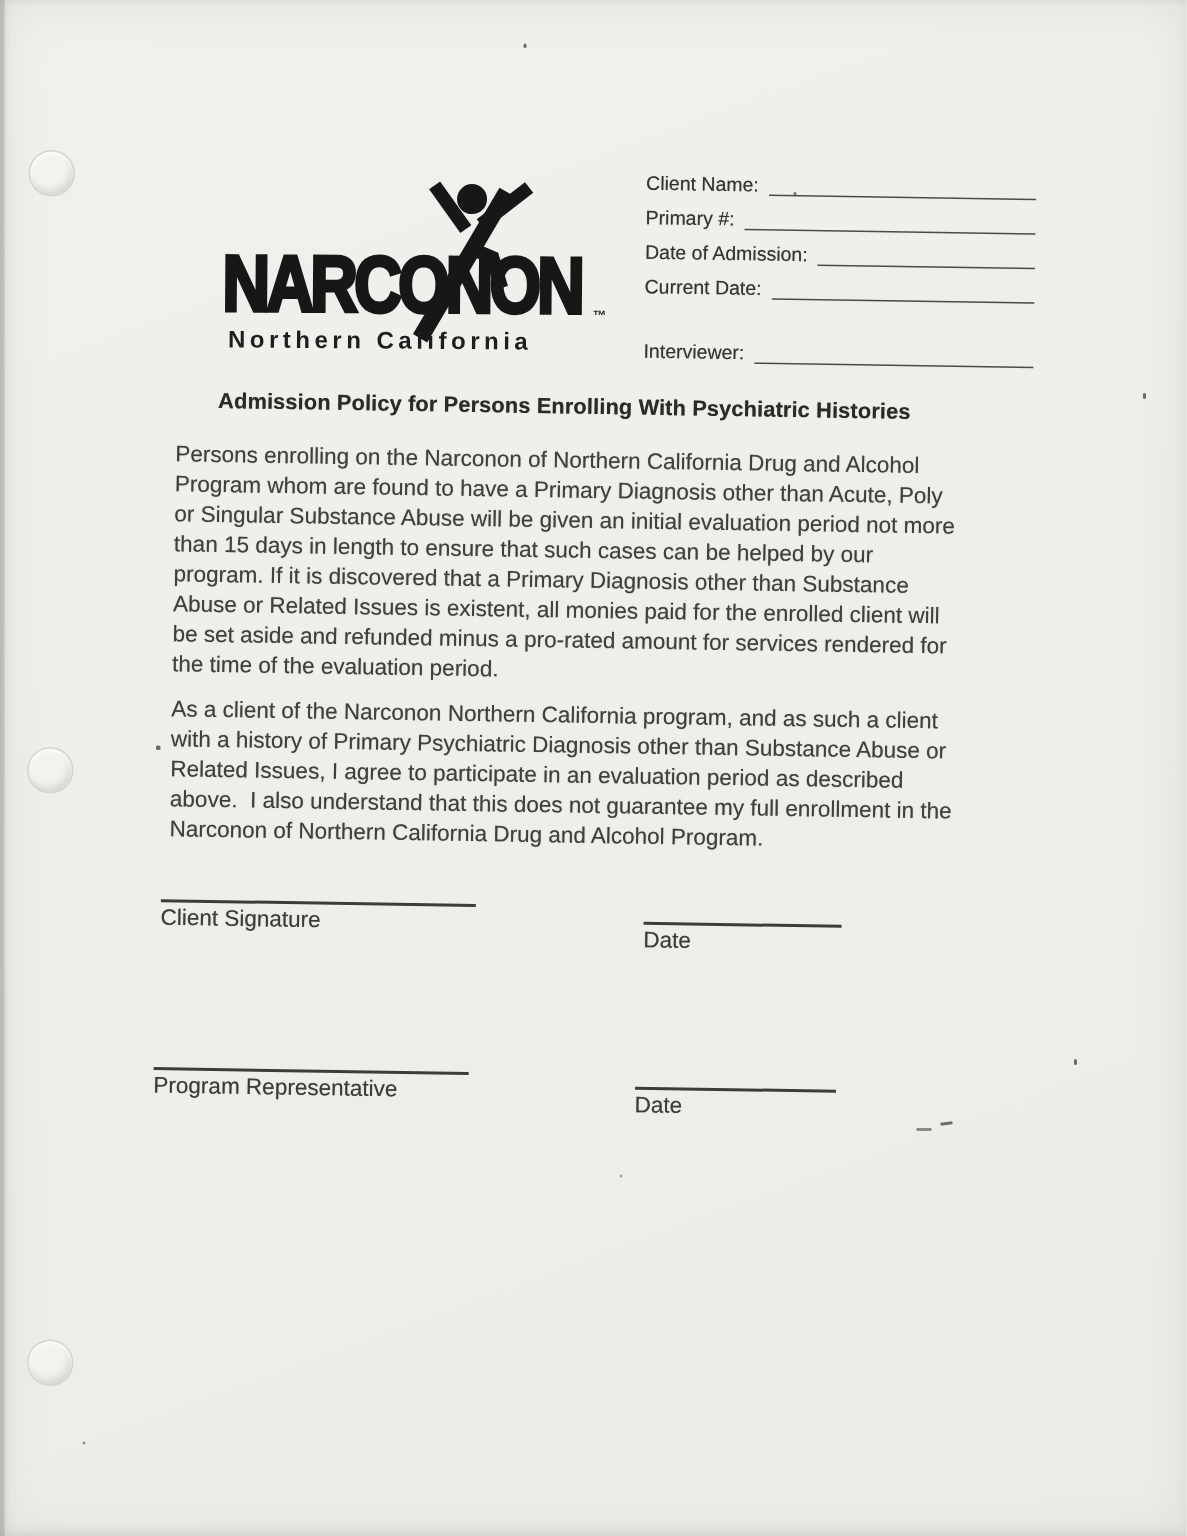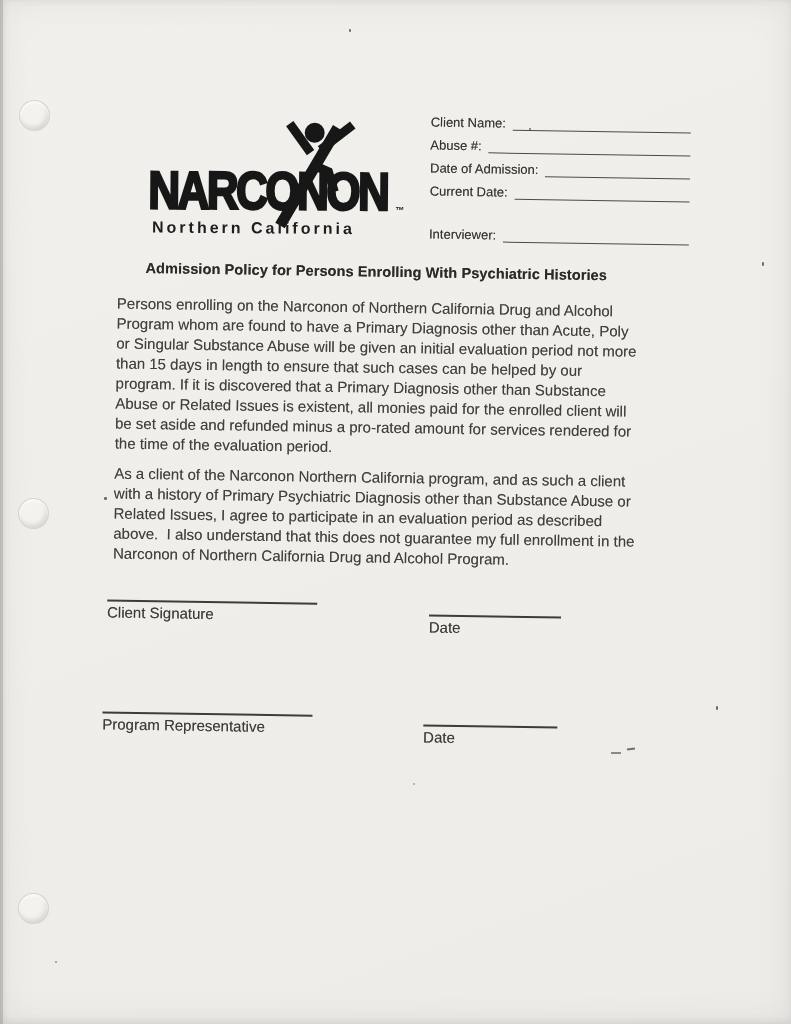--- a/index.html
+++ b/index.html
@@ -128,21 +128,21 @@
       <span class="tm">™</span>
       <div class="logo-sub">Northern California</div>
     </div>
 
     <div class="fields">
       <div class="frow">
         <span class="flabel">Client Name:</span>
         <span class="fline"></span>
       </div>
       <div class="frow">
-        <span class="flabel">Abuse #:</span>
+        <span class="flabel">Primary #:</span>
         <span class="fline"></span>
       </div>
       <div class="frow">
         <span class="flabel">Date of Admission:</span>
         <span class="fline"></span>
       </div>
       <div class="frow">
         <span class="flabel">Current Date:</span>
         <span class="fline"></span>
       </div>

